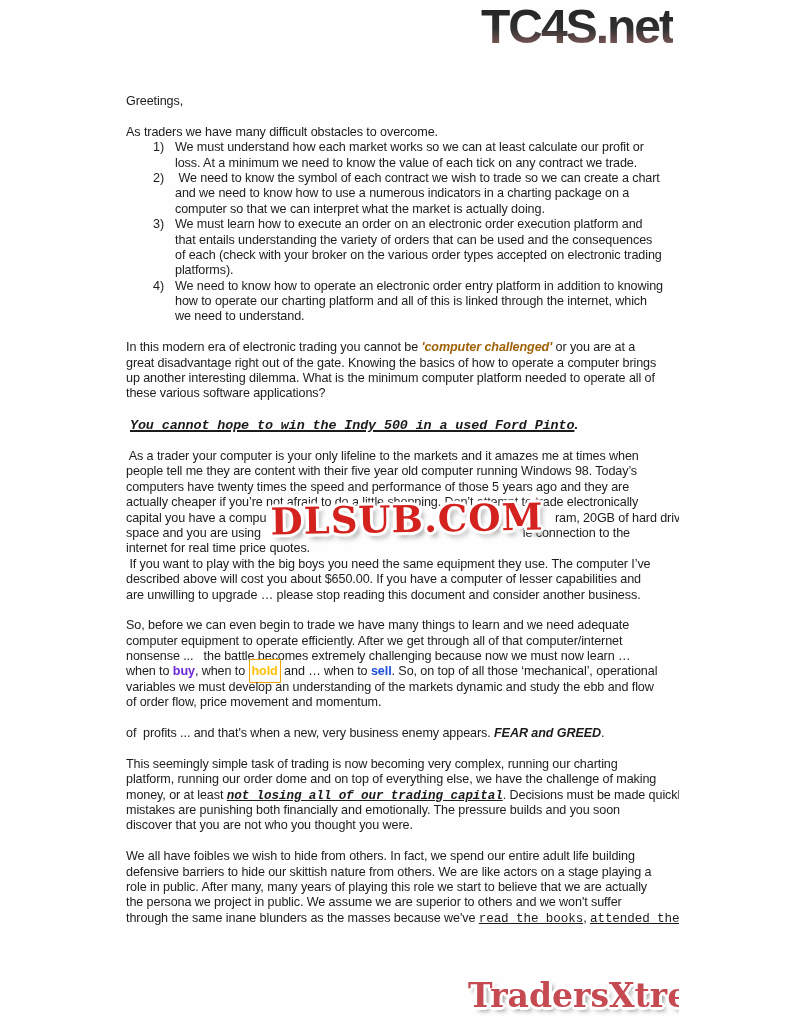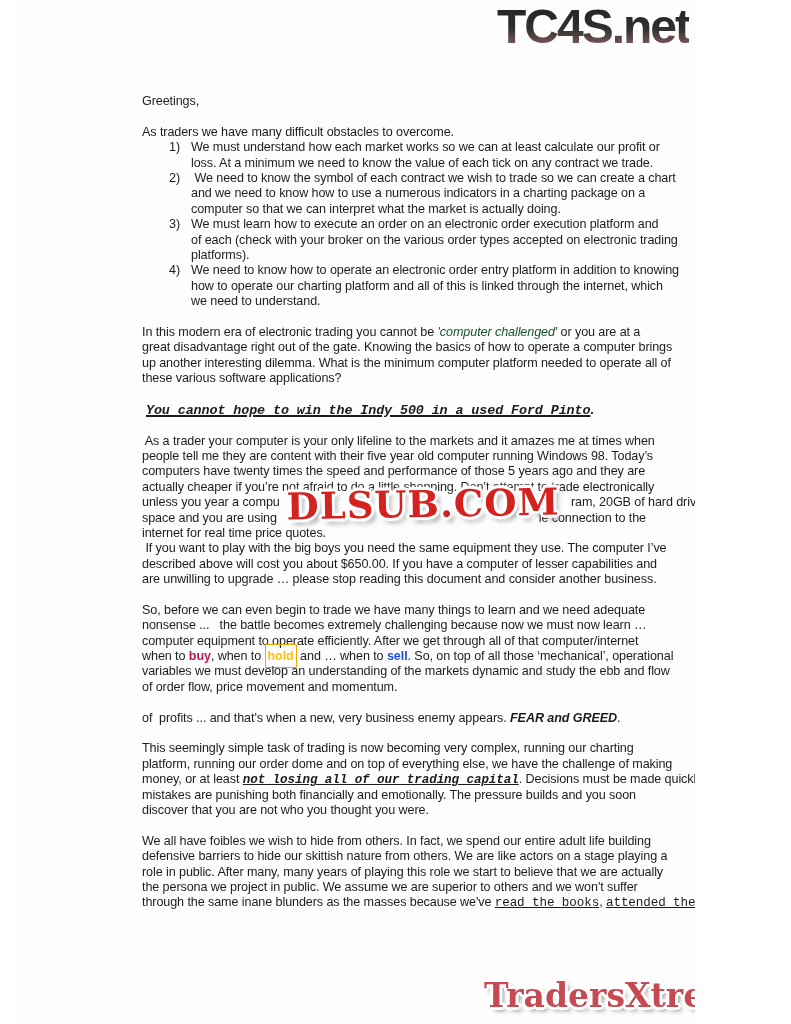--- a/index.html
+++ b/index.html
@@ -1,31 +1,31 @@
 <!DOCTYPE html>
 <html><head>
 <meta charset="utf-8">
 <style>
   html,body{margin:0;padding:0;background:#ffffff;}
   .page{position:relative;width:679px;height:1024px;background:#fefefe;overflow:hidden;
-        font-family:"Liberation Sans",sans-serif;color:#1c1c1c;margin-left:16px;}
+        font-family:"Liberation Sans",sans-serif;color:#1c1c1c;}
 
   
   .tc4s{position:absolute;top:0px;right:6px;font-weight:bold;font-size:48px;line-height:54px;
         letter-spacing:-2px;
         background:linear-gradient(180deg,#242424 10%,#2f2f2f 52%,#9a6a68 96%);
         -webkit-background-clip:text;background-clip:text;color:transparent;}
 
   
   .content{position:absolute;left:126px;top:94px;width:561px;
            font-size:12.6px;line-height:15.4px;letter-spacing:-0.1px;}
   .para{margin:0 0 15.4px 0;}
   .ln{white-space:pre;height:15.4px;}
-  .red{color:#14532d;font-weight:normal;font-style:italic;}
-  .blue{color:#be185d;font-weight:bold;}
+  .red{color:#a16207;font-weight:bold;font-style:italic;}
+  .blue{color:#6d28d9;font-weight:bold;}
   .sell{color:#1d4ed8;font-weight:bold;}
   .hold{color:#ffc10a;font-weight:bold;border:1px solid #f0a500;padding:4px 2px;border-radius:1px;}
   .u{text-decoration:underline;font-family:Liberation Mono, monospace;}
   .bi{font-weight:bold;font-style:italic;}
 
   
   .li{display:flex;}
   .num{width:22px;margin-left:27px;flex:none;}
   .itext{flex:1;}
 
@@ -85,20 +85,21 @@
         <div class="itext">
           <div class="ln"> We need to know the symbol of each contract we wish to trade so we can create a chart</div>
           <div class="ln">and we need to know how to use a numerous indicators in a charting package on a</div>
           <div class="ln">computer so that we can interpret what the market is actually doing.</div>
         </div>
       </div>
       <div class="li">
         <span class="num">3)</span>
         <div class="itext">
           <div class="ln">We must learn how to execute an order on an electronic order execution platform and</div>
+          <div class="ln">that entails understanding the variety of orders that can be used and the consequences</div>
           <div class="ln">of each (check with your broker on the various order types accepted on electronic trading</div>
           <div class="ln">platforms).</div>
         </div>
       </div>
       <div class="li" style="margin-bottom:15.4px;">
         <span class="num">4)</span>
         <div class="itext">
           <div class="ln">We need to know how to operate an electronic order entry platform in addition to knowing</div>
           <div class="ln">how to operate our charting platform and all of this is linked through the internet, which</div>
           <div class="ln">we need to understand.</div>
@@ -115,33 +116,33 @@
 
     <div class="para headline">
       <span class="u">You cannot hope to win the Indy 500 in a used Ford Pinto</span><span>.</span>
     </div>
 
     <div class="para wm-host">
       <div class="ln"> As a trader your computer is your only lifeline to the markets and it amazes me at times when</div>
       <div class="ln">people tell me they are content with their five year old computer running Windows 98. Today’s</div>
       <div class="ln">computers have twenty times the speed and performance of those 5 years ago and they are</div>
       <div class="ln">actually cheaper if you’re not afraid to do a little shopping. Don’t attempt to trade electronically</div>
-      <div class="obsline"><span>unless you year a compu</span><span>ram, 20GB of hard drive</span></div>
+      <div class="obsline"><span>capital you have a compu</span><span>ram, 20GB of hard drive</span></div>
       <div class="obsline short"><span>space and you are using</span><span>le connection to the</span></div>
       <div class="ln">internet for real time price quotes.</div>
       <div class="ln"> If you want to play with the big boys you need the same equipment they use. The computer I’ve</div>
       <div class="ln">described above will cost you about $650.00. If you have a computer of lesser capabilities and</div>
       <div class="ln">are unwilling to upgrade … please stop reading this document and consider another business.</div>
       <div class="dlsub">DLSUB.COM</div>
     </div>
 
     <div class="para">
       <div class="ln">So, before we can even begin to trade we have many things to learn and we need adequate</div>
+      <div class="ln">computer equipment to operate efficiently. After we get through all of that computer/internet</div>
       <div class="ln">nonsense ...   the battle becomes extremely challenging because now we must now learn …</div>
-      <div class="ln">computer equipment to operate efficiently. After we get through all of that computer/internet</div>
       <div class="ln"><span>when to </span><span class="blue">buy</span><span>, when to </span><span class="hold">hold</span><span> and … when to </span><span class="sell">sell</span><span>. So, on top of all those ‘mechanical’, operational</span></div>
       <div class="ln">variables we must develop an understanding of the markets dynamic and study the ebb and flow</div>
       <div class="ln">of order flow, price movement and momentum.</div>
     </div>
 
     <div class="para">
       <div class="ln"><span>of  profits ... and that's when a new, very business enemy appears. </span><span class="bi">FEAR and GREED</span><span>.</span></div>
     </div>
 
     <div class="para">

